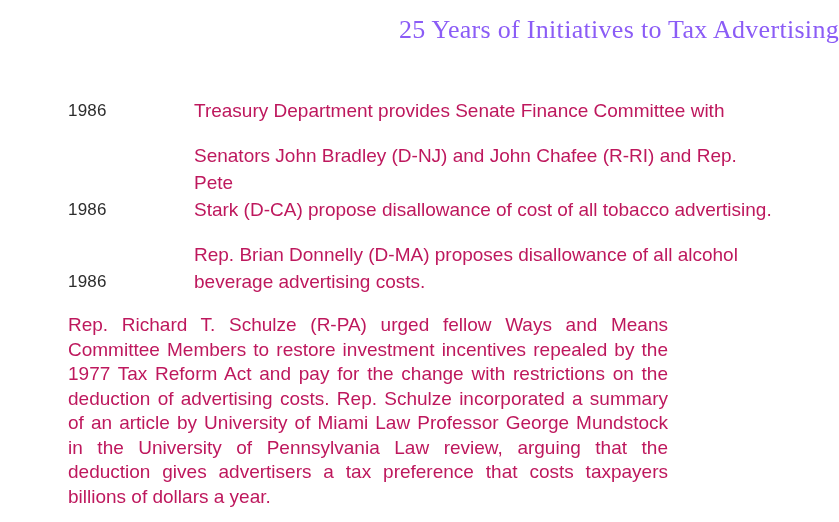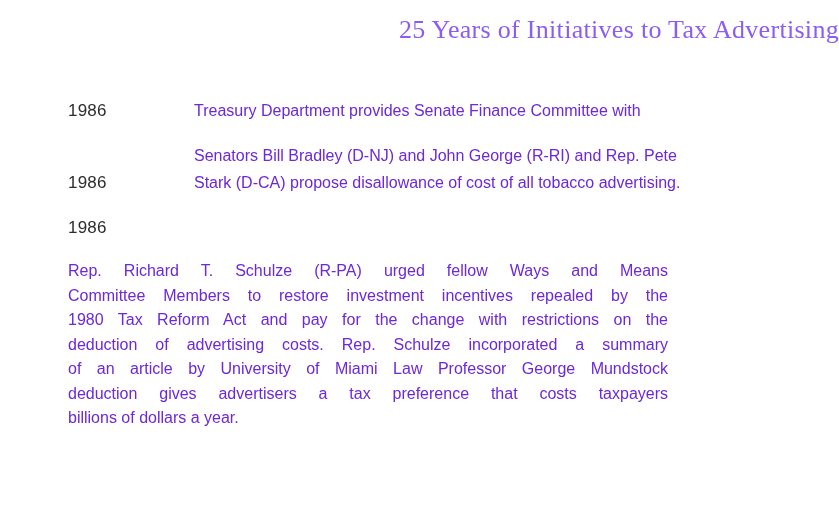--- a/index.html
+++ b/index.html
@@ -39,22 +39,22 @@
   }
   .entry:last-child { margin-bottom: 0; }
   .entry-year {
     flex: 0 0 109px;
     font-size: 17px;
     color: #2d2d2d;
     letter-spacing: 0.2px;
   }
   .entry-text {
     width: 600px;
-    font-size: 16px;
-    color: #6d28d9;
+    font-size: 19px;
+    color: #be185d;
   }
   .entry.align-left .entry-year,
   .entry.align-left .entry-line { line-height: 27px; }
   .entry.align-justify .entry-year,
   .entry.align-justify .entry-line { line-height: 24.5px; }
   .entry.align-left .entry-line { text-align: left; }
   .entry.align-justify .entry-line {
     text-align: justify;
     text-align-last: justify;
   }
@@ -70,32 +70,37 @@
   <div class="timeline">
       <div class="entry align-left">
         <div class="entry-year">1986</div>
         <div class="entry-text">
           <div class="entry-line">Treasury Department provides Senate Finance Committee with</div>
         </div>
       </div>
       <div class="entry align-left">
         <div class="entry-year">1986</div>
         <div class="entry-text">
-          <div class="entry-line">Senators Bill Bradley (D-NJ) and John George (R-RI) and Rep. Pete</div>
+          <div class="entry-line">Senators John Bradley (D-NJ) and John Chafee (R-RI) and Rep. Pete</div>
           <div class="entry-line">Stark (D-CA) propose disallowance of cost of all tobacco advertising.</div>
         </div>
       </div>
       <div class="entry align-left">
         <div class="entry-year">1986</div>
+        <div class="entry-text">
+          <div class="entry-line">Rep. Brian Donnelly (D-MA) proposes disallowance of all alcohol</div>
+          <div class="entry-line">beverage advertising costs.</div>
+        </div>
       </div>
       <div class="entry align-justify">
         <div class="entry-text">
           <div class="entry-line">Rep. Richard T. Schulze (R-PA) urged fellow Ways and Means</div>
           <div class="entry-line">Committee Members to restore investment incentives repealed by the</div>
-          <div class="entry-line">1980 Tax Reform Act and pay for the change with restrictions on the</div>
+          <div class="entry-line">1977 Tax Reform Act and pay for the change with restrictions on the</div>
           <div class="entry-line">deduction of advertising costs. Rep. Schulze incorporated a summary</div>
           <div class="entry-line">of an article by University of Miami Law Professor George Mundstock</div>
+          <div class="entry-line">in the University of Pennsylvania Law review, arguing that the</div>
           <div class="entry-line">deduction gives advertisers a tax preference that costs taxpayers</div>
           <div class="entry-line">billions of dollars a year.</div>
         </div>
       </div>
     </div>
 </div>
 
 </body></html>

